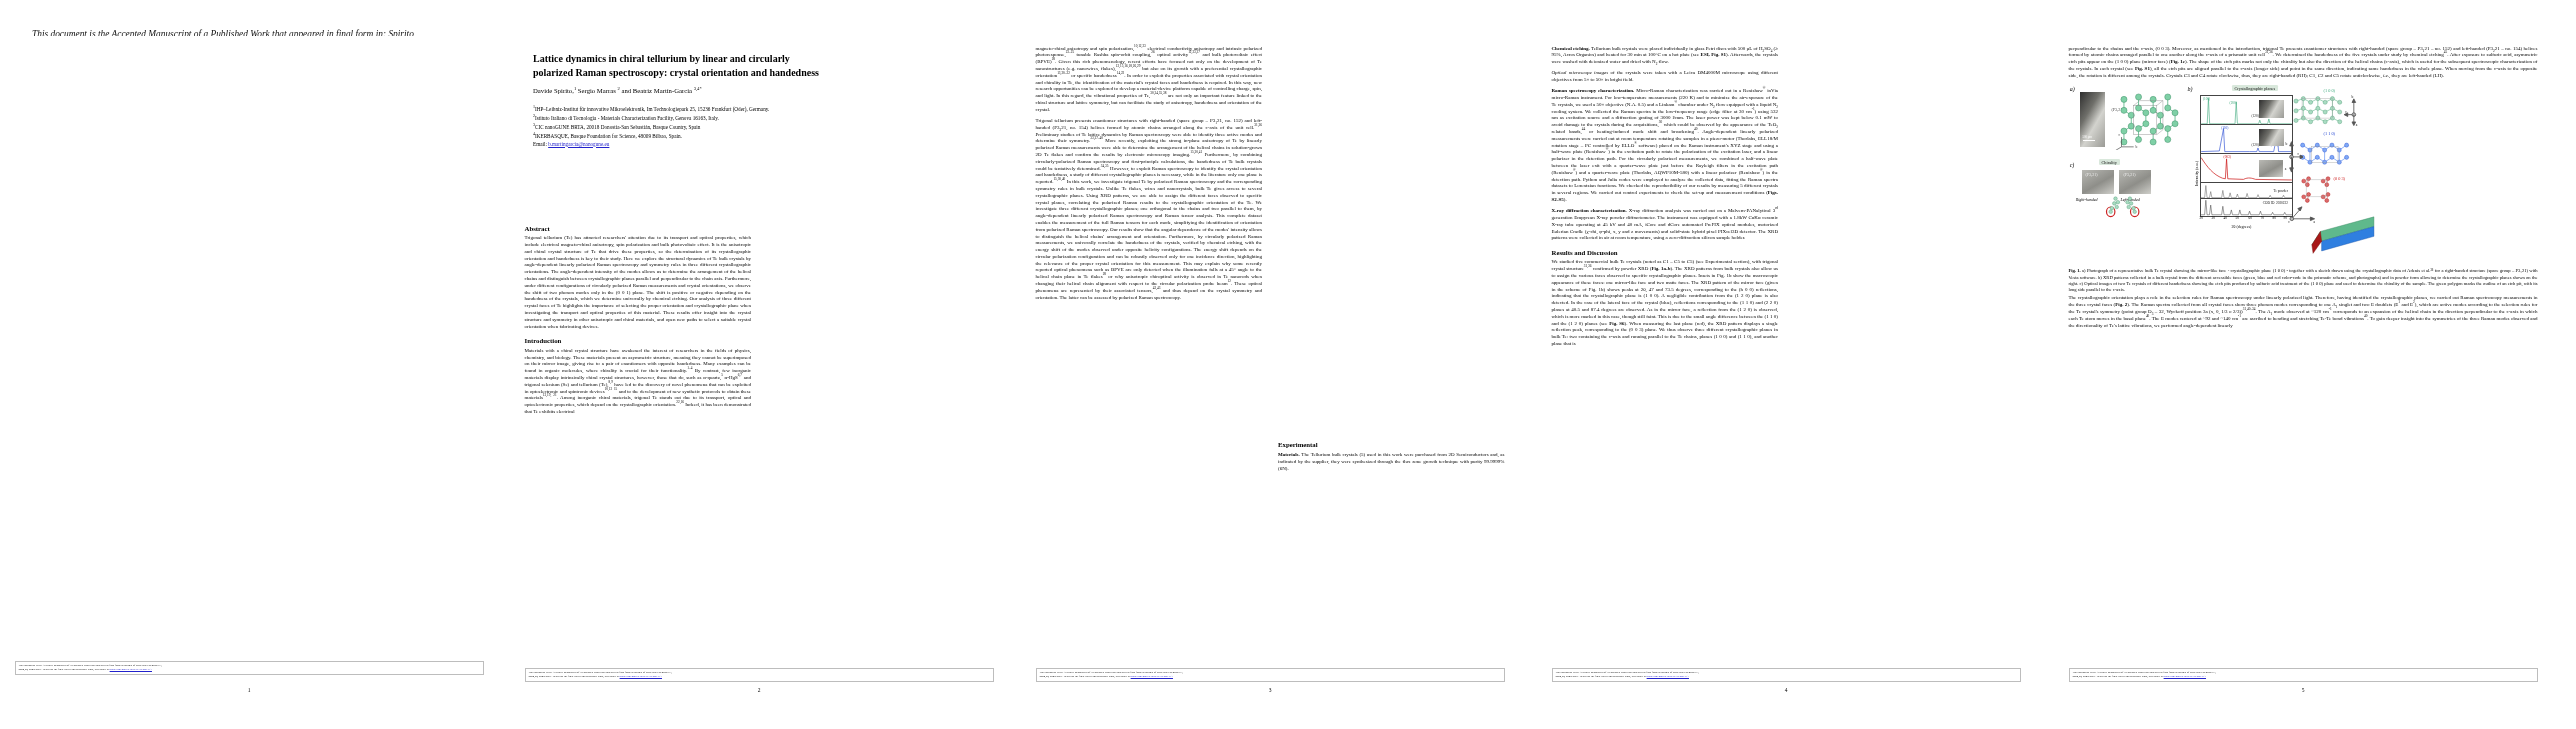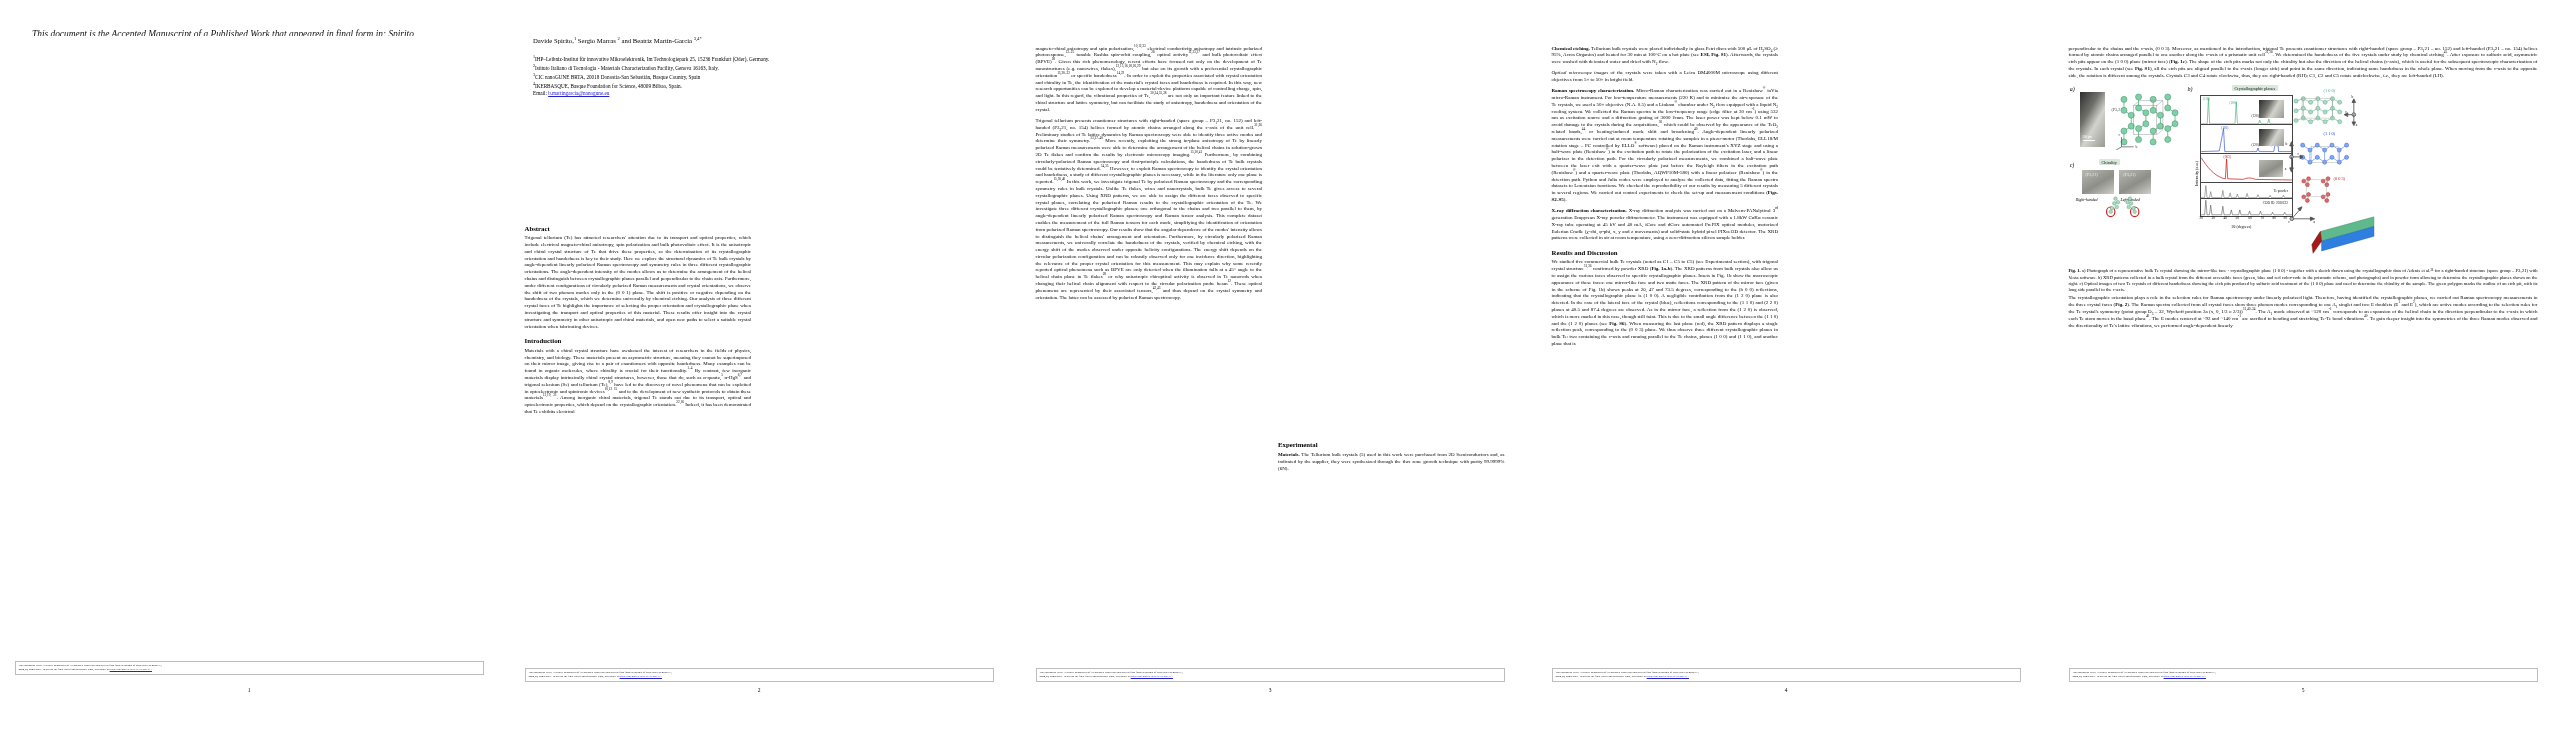--- a/index.html
+++ b/index.html
@@ -96,20 +96,24 @@
       <div>
         <span>2024,</span><b>12</b><span>, 2544-2551. To access the final edited and published work, accessible at </span><a href="#">https://doi.org/10.1039/D3TC04333A</a>
       </div>
     </div>
     <div class="pagenum">1</div>
   </div>
 </div>
 
 <div class="page" id="page2">
   <div class="page-inner">
+    <div class="doc-title">
+      <div>Lattice dynamics in chiral tellurium by linear and circularly</div>
+      <div>polarized Raman spectroscopy: crystal orientation and handedness</div>
+    </div>
     <div class="authors">
       <span>Davide Spirito,</span><sup>1</sup><span> Sergio Marras </span><sup>2</sup><span> and Beatriz Martín-García </span><sup>3,4*</sup>
     </div>
     <div class="affil">
       <div><sup>1</sup><span>IHP–Leibniz-Institut für innovative Mikroelektronik, Im Technologiepark 25, 15236 Frankfurt (Oder), Germany.</span></div>
       <div><sup>2</sup><span>Istituto Italiano di Tecnologia - Materials Characterization Facility, Genova 16163, Italy.</span></div>
       <div><sup>3</sup><span>CIC nanoGUNE BRTA, 20018 Donostia-San Sebastián, Basque Country, Spain</span></div>
       <div><sup>4</sup><span>IKERBASQUE, Basque Foundation for Science, 48009 Bilbao, Spain.</span></div>
       <div><span>Email: </span><a href="#">b.martingarcia@nanogune.eu</a></div>
     </div>

